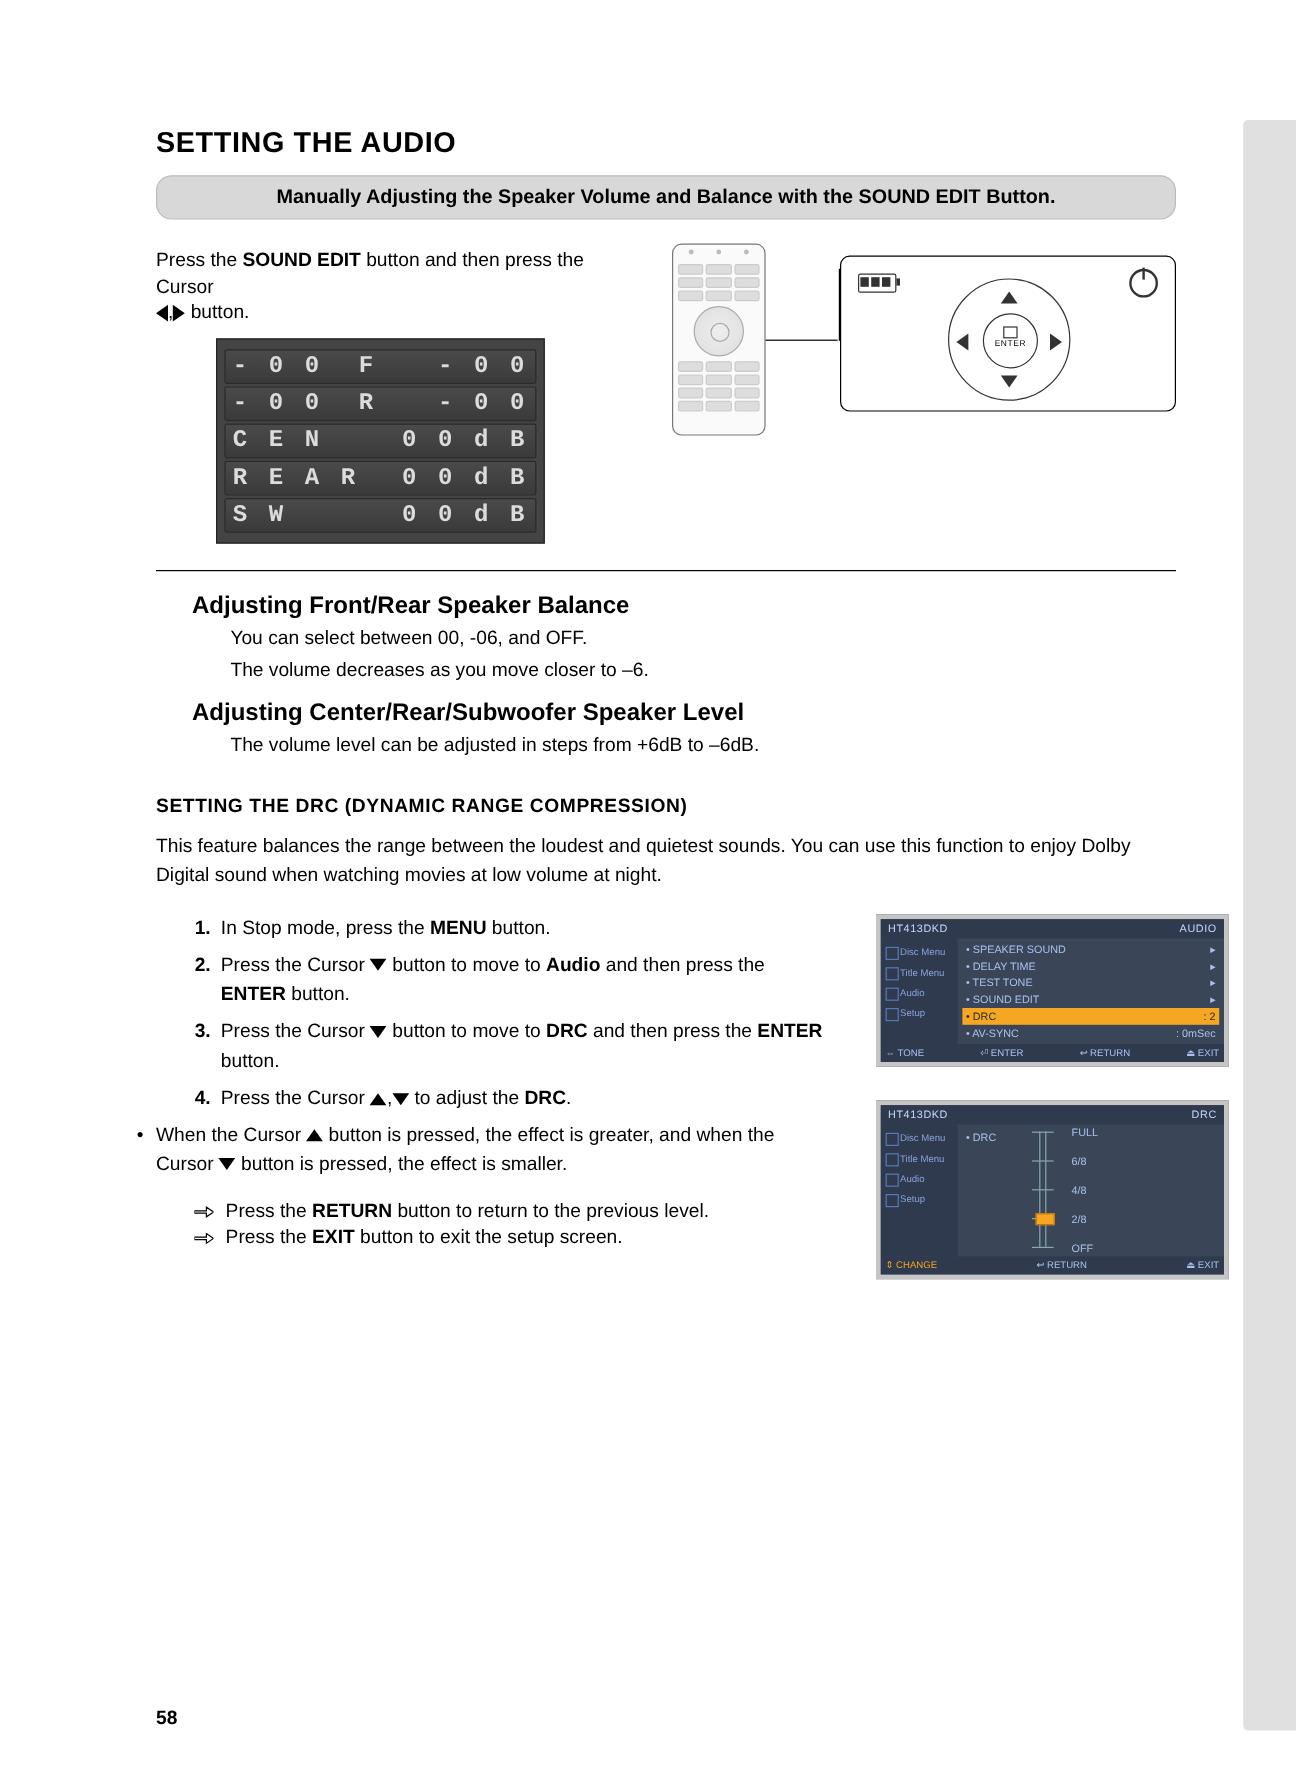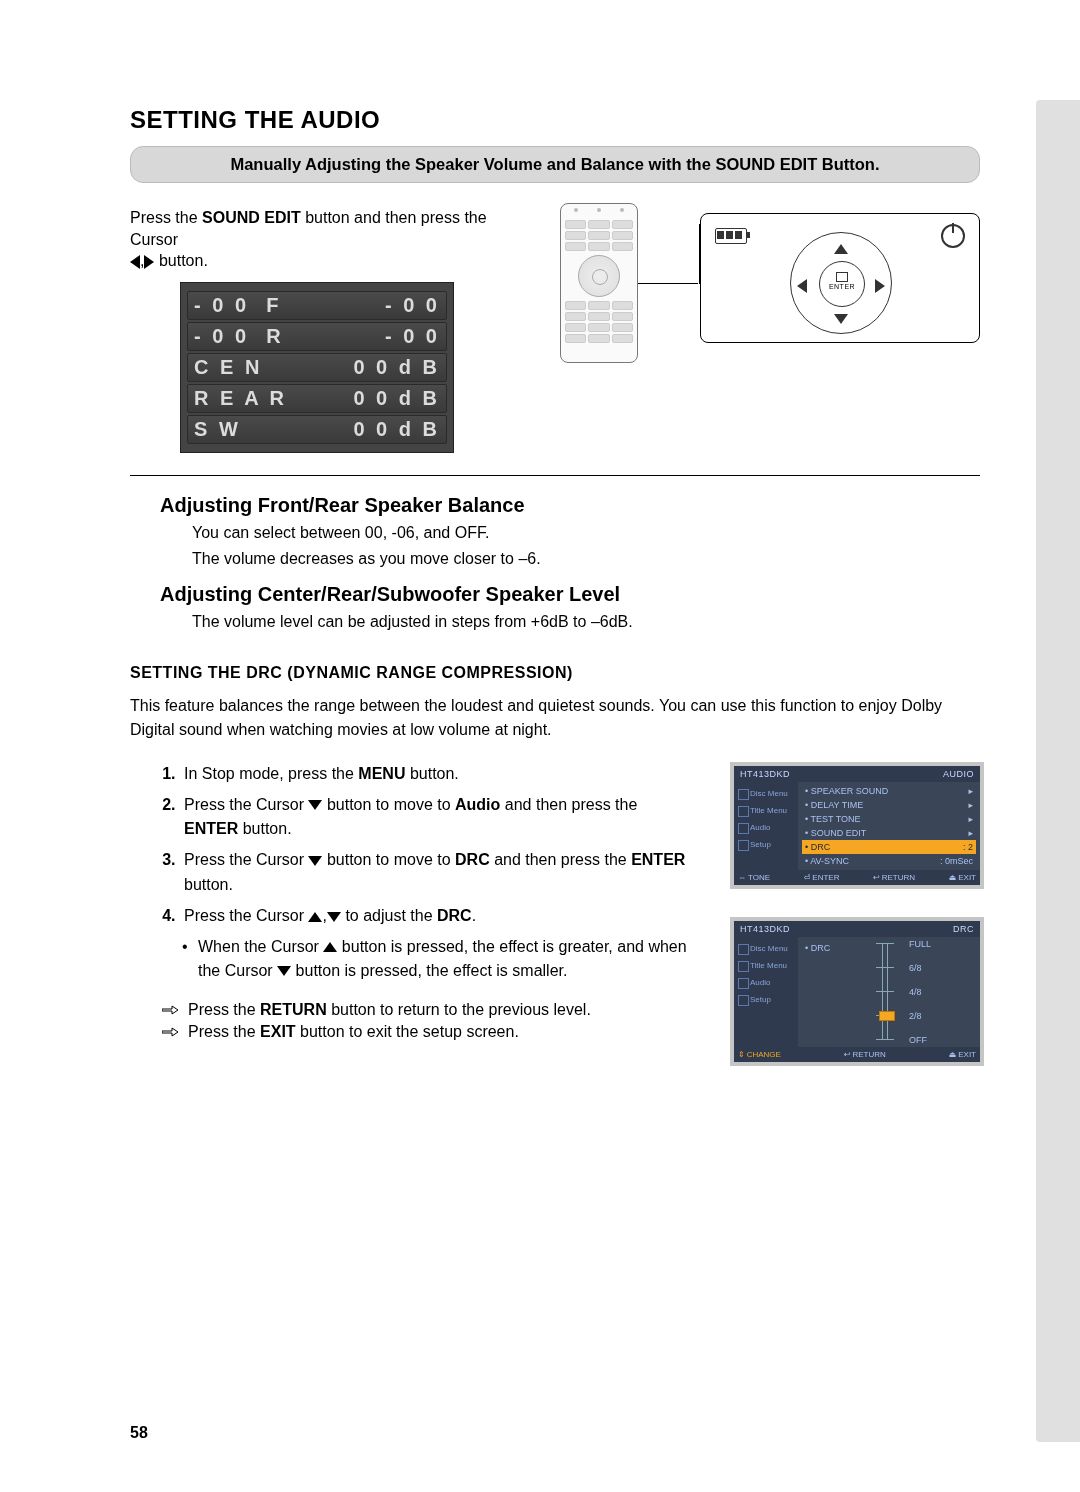--- a/index.html
+++ b/index.html
@@ -12,21 +12,21 @@
   .row{display:flex;align-items:flex-start;gap:22px;}
   .intro{font-size:16px;line-height:1.35;margin:4px 0 10px 0;}
   .intro b{font-weight:bold;}
   .tri{display:inline-block;width:0;height:0;border-style:solid;vertical-align:middle;}
   .tri-l{border-width:7px 10px 7px 0;border-color:transparent #000 transparent transparent;}
   .tri-r{border-width:7px 0 7px 10px;border-color:transparent transparent transparent #000;}
   .tri-u{border-width:0 7px 10px 7px;border-color:transparent transparent #000 transparent;}
   .tri-d{border-width:10px 7px 0 7px;border-color:#000 transparent transparent transparent;}
   
   .lcd{background:#444;border:1px solid #222;padding:6px 6px;width:260px;margin-top:8px;margin-left:50px;}
-  .lcd-row{display:flex;align-items:flex-end;justify-content:space-between;margin:2px 0;background:linear-gradient(#4a4a4a,#3a3a3a);padding:2px 6px;border:1px solid #2a2a2a;border-radius:2px;font-family:Liberation Sans, sans-serif;color:#dcdcdc;font-size:20px;letter-spacing:3px;font-weight:bold;}
+  .lcd-row{display:flex;align-items:flex-end;justify-content:space-between;margin:2px 0;background:linear-gradient(#4a4a4a,#3a3a3a);padding:2px 6px;border:1px solid #2a2a2a;border-radius:2px;font-family:Liberation Mono, monospace;color:#dcdcdc;font-size:20px;letter-spacing:3px;font-weight:bold;}
   .lcd-row span{white-space:pre;}
   
   .diagram{position:relative;width:420px;height:170px;margin-left:10px;}
   .remote{position:absolute;left:0;top:0;width:78px;height:160px;border:1px solid #777;border-radius:8px;background:#fafafa;box-sizing:border-box;padding:4px;}
   .remote .dots{height:10px;display:flex;justify-content:space-around;}
   .remote .dots i{width:4px;height:4px;background:#bbb;border-radius:50%;display:block;}
   .remote .mini-grid{display:grid;grid-template-columns:repeat(3,1fr);gap:2px;margin:2px 0;}
   .remote .mini-grid i{height:7px;background:#ddd;border:1px solid #ccc;border-radius:2px;}
   .remote .wheel-sm{width:40px;height:40px;border:1px solid #aaa;border-radius:50%;margin:4px auto;position:relative;background:radial-gradient(#eee,#ddd);}
   .remote .wheel-sm::after{content:"";position:absolute;left:50%;top:50%;width:14px;height:14px;margin-left:-7px;margin-top:-7px;border:1px solid #aaa;border-radius:50%;}
@@ -52,41 +52,41 @@
   hr.sep{border:none;border-top:1px solid #000;margin:22px 0 18px 0;}
   .sub{font-weight:bold;font-size:20px;margin:12px 0 4px 30px;}
   .body-text{font-size:16px;line-height:1.5;margin:2px 0 2px 62px;}
   .h2b{font-weight:bold;font-size:16px;letter-spacing:0.5px;margin:30px 0 12px 0;}
   .para{font-size:16px;line-height:1.5;margin:2px 0;}
   .steps-row{display:flex;gap:36px;margin-top:20px;}
   .steps{flex:1;}
   ol.steps-list{padding-left:50px;margin:0;}
   ol.steps-list li{font-size:16px;line-height:1.55;margin-bottom:6px;padding-left:4px;}
   ol.steps-list li::marker{font-weight:bold;}
-  .bullet{margin-left:68px;font-size:16px;line-height:1.5;position:relative;}
+  .bullet{font-size:16px;line-height:1.5;position:relative;}
   .bullet::before{content:"•";position:absolute;left:-16px;}
   .notes{margin-top:18px;margin-left:32px;}
   .notes p{font-size:16px;margin:4px 0;position:relative;padding-left:26px;}
   .notes p .chev{position:absolute;left:0;top:4px;width:16px;height:10px;}
   .chev svg{width:16px;height:10px;display:block;}
   .osd-col{width:250px;}
-  .osd{width:254px;background:#3a4558;border:4px solid #c5c5c5;box-sizing:border-box;margin-bottom:28px;font-family:Arial,sans-serif;color:#cfe0ff;font-size:10px;}
+  .osd{width:294px;background:#3a4558;border:4px solid #c5c5c5;box-sizing:border-box;margin-bottom:28px;font-family:Arial,sans-serif;color:#cfe0ff;font-size:10px;}
   .osd-title{display:flex;justify-content:space-between;padding:3px 6px;background:#2f3a4e;color:#c9d8ff;font-size:9px;letter-spacing:0.5px;}
   .osd-body{display:flex;}
   .osd-side{width:60px;background:#2f3a4e;padding:3px 2px;}
   .osd-side div{font-size:8px;color:#88a3d8;padding:4px 2px;position:relative;padding-left:14px;}
   .osd-side div::before{content:"";position:absolute;left:2px;top:4px;width:9px;height:9px;border:1px solid #5b78b5;}
   .osd-main{flex:1;padding:2px 4px;}
   .osd-item{display:flex;justify-content:space-between;padding:2px 3px;font-size:9px;color:#aac1ee;}
   .osd-item .dot::before{content:"• ";}
   .osd-item.sel{background:#f5a623;color:#2a2a2a;}
   .osd-foot{display:flex;justify-content:space-between;padding:3px 4px;background:#2f3a4e;font-size:8px;color:#aac1ee;}
   .osd-foot span{display:flex;align-items:center;gap:2px;}
   .osd2 .osd-main{position:relative;}
-  .scale{position:absolute;left:84px;top:6px;width:4px;height:96px;border-left:1px solid #8aa;border-right:1px solid #8aa;}
+  .scale{position:absolute;left:68px;top:6px;width:4px;height:96px;border-left:1px solid #8aa;border-right:1px solid #8aa;}
   .scale .tick{position:absolute;left:-7px;width:18px;height:1px;background:#8aa;}
   .scale .marker{position:absolute;left:-4px;width:14px;height:8px;background:#f5a623;border:1px solid #c07800;}
   .scale .lbl{position:absolute;left:26px;font-size:9px;color:#aac1ee;width:40px;}
   .pagenum{position:absolute;left:130px;bottom:50px;font-weight:bold;font-size:16px;}
   .side-tab{position:absolute;right:-2px;top:100px;bottom:50px;width:46px;background:#e0e0e0;border-top-left-radius:4px;border-bottom-left-radius:4px;}
 </style>
 </head>
 <body>
 
 <div class="page">

